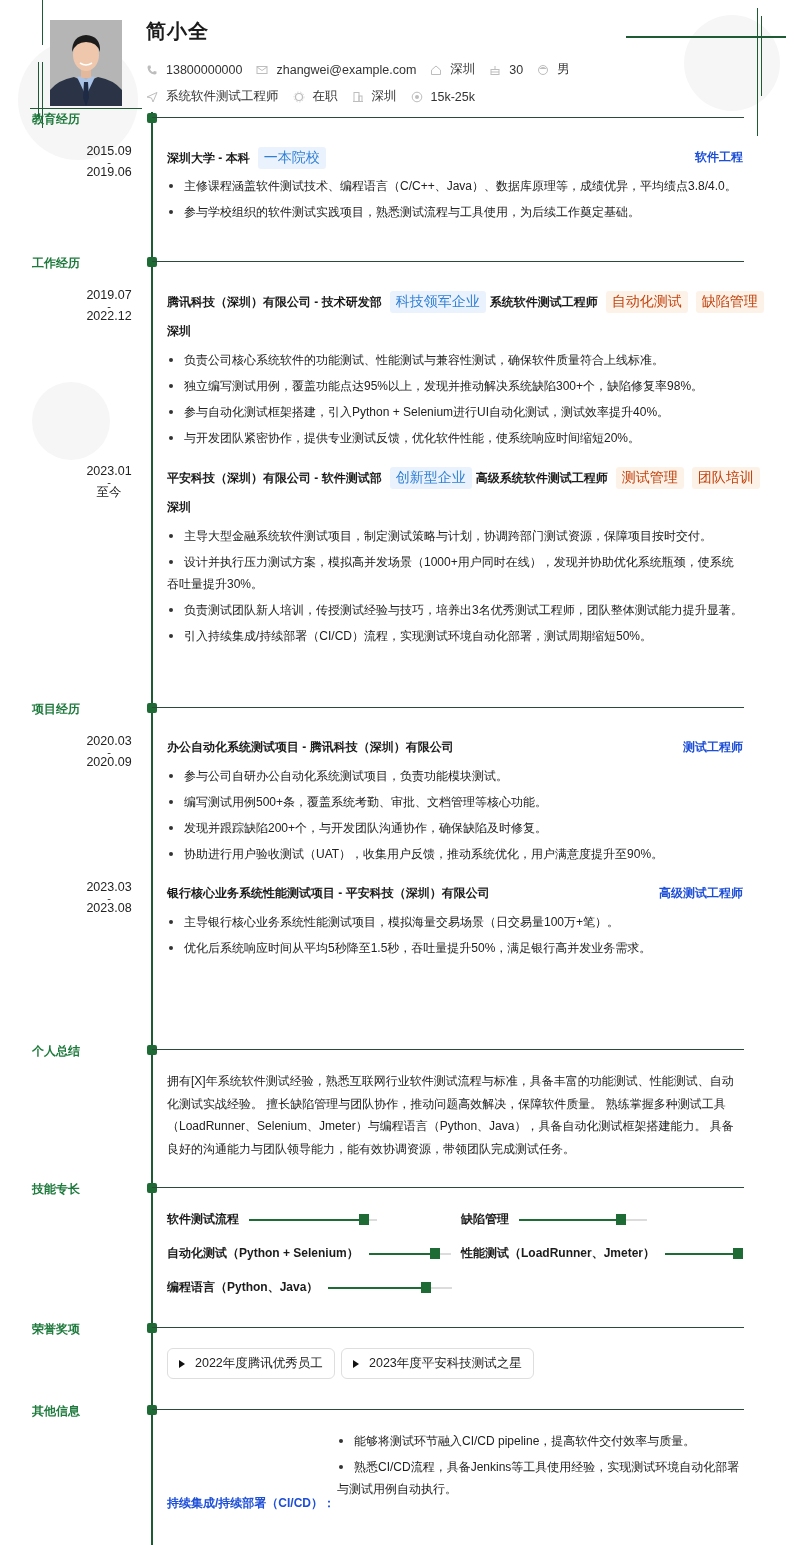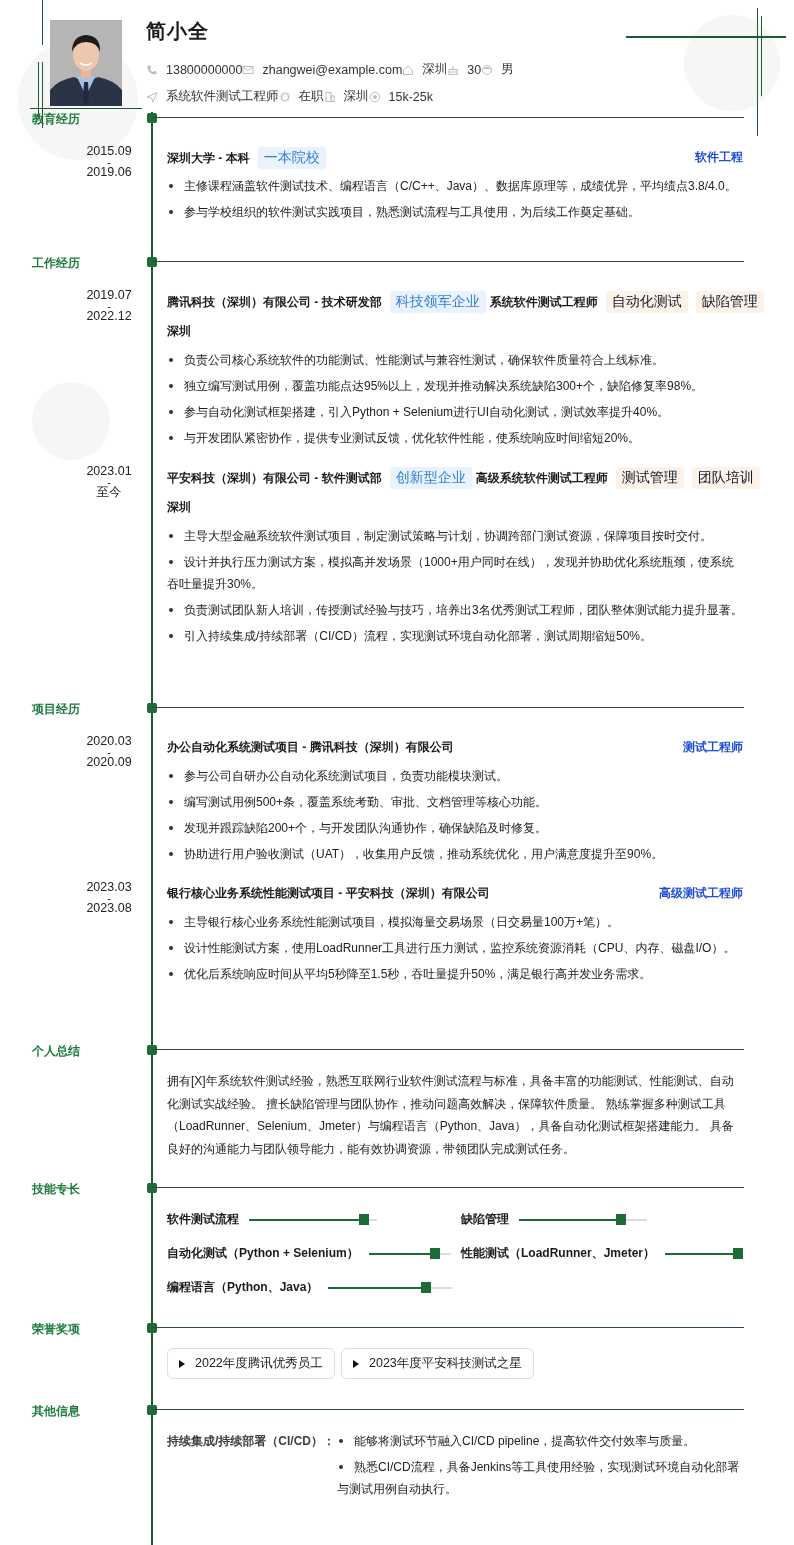--- a/index.html
+++ b/index.html
@@ -10,21 +10,21 @@
   .deco-circle { position: absolute; border-radius: 50%; background: #f6f6f6; }
   .deco-line { position: absolute; background: #1e5a34; }
 
   
   .photo { position: absolute; left: 50px; top: 20px; width: 72px; height: 86px; background: #b8b8b8; overflow: hidden; }
   .photo svg { width: 100%; height: 100%; display: block; }
   .name { position: absolute; left: 146px; top: 18px; font-size: 20px; font-weight: bold; color: #1b1b1b; letter-spacing: 1px; }
   .info-row { position: absolute; left: 146px; display: flex; align-items: center; font-size: 12.5px; color: #333; }
   .info-row.r1 { top: 61px; }
   .info-row.r2 { top: 88px; }
-  .info-item { display: flex; align-items: center; }
+  .info-item { display: flex; align-items: center; margin-right: 14px; }
   .info-item .ico { width: 12px; height: 12px; margin-right: 8px; color: #bdbdbd; display: inline-flex; align-items: center; justify-content: center; }
   .info-item .ico svg { width: 12px; height: 12px; }
 
   
   .spine { position: absolute; left: 151px; top: 112px; width: 1.5px; height: 1433px; background: #1e5a34; }
 
   
   .sec-head { position: absolute; left: 0; width: 744px; height: 14px; }
   .sec-title { position: absolute; right: 664px; top: 0; font-size: 12px; color: #1e7a3c; font-weight: bold; white-space: nowrap; }
   .sec-dot { position: absolute; left: 147px; top: 2px; width: 10px; height: 10px; background: #1e6b35; border-radius: 2px; }
@@ -33,21 +33,21 @@
   
   .date { position: absolute; width: 70px; left: 74px; text-align: center; font-size: 12.5px; color: #222; line-height: 11px; }
   .date .d { display: block; line-height: 13px; }
   .date .sep { display: block; line-height: 8px; font-size: 11px; }
 
   
   .entry-title { position: absolute; left: 167px; font-size: 12px; font-weight: bold; color: #1b1b1b; display: flex; align-items: center; white-space: nowrap; }
   .entry-right { position: absolute; right: 51px; font-size: 12px; font-weight: bold; color: #1d4ed8; white-space: nowrap; }
   .tag { display: inline-block; padding: 2px 6px; margin-left: 8px; border-radius: 3px; font-weight: normal; font-size: 14px; }
   .tag.blue { background: #eaf3fd; color: #2f7fd6; }
-  .tag.orange { background: #fdf2e7; color: #0f172a; }
+  .tag.orange { background: #fdf2e7; color: #c2410c; }
   .role-inline { margin-left: 4px; font-weight: bold; }
   .entry-sub { position: absolute; left: 167px; font-size: 12px; font-weight: bold; color: #1b1b1b; }
 
   .bullets { position: absolute; left: 167px; width: 577px; list-style: none; font-size: 12px; color: #222; }
   .bullets li { position: relative; padding-left: 17px; line-height: 22px; margin-bottom: 4px; }
   .bullets li.wrap { padding-left: 0; text-indent: 17px; }
   .bullets li::before { content: ""; position: absolute; left: 2px; top: 9px; width: 4px; height: 4px; border-radius: 50%; background: #333; }
   .bullets li.wrap::before { left: 2px; }
 
   .summary { position: absolute; left: 167px; top: 1070px; width: 577px; font-size: 12px; line-height: 22.5px; color: #222; }
@@ -56,21 +56,21 @@
   .skill { position: absolute; display: flex; align-items: center; font-size: 12px; font-weight: bold; color: #1b1b1b; white-space: nowrap; }
   .skill .bar { position: relative; height: 2px; background: #dcdcdc; margin-left: 10px; }
   .skill .fill { position: absolute; left: 0; top: 0; height: 2px; background: #1e6b35; }
   .skill .knob { position: absolute; top: -5px; width: 10px; height: 11px; background: #1e6b35; }
 
   
   .award { position: absolute; top: 1348px; height: 31px; border: 1px solid #dedede; border-radius: 6px; display: flex; align-items: center; padding: 0 11px; font-size: 12.5px; color: #222; background: #fff; }
   .award .tri { width: 0; height: 0; border-left: 6px solid #111; border-top: 4.5px solid transparent; border-bottom: 4.5px solid transparent; margin-right: 10px; }
 
   
-  .other-label { position: absolute; left: 167px; top: 1433px; font-size: 12px; font-weight: bold; color: #404040; }
+  .other-label { position: absolute; left: 167px; top: 1495px; font-size: 12px; font-weight: bold; color: #1d4ed8; }
   .other-list { position: absolute; left: 337px; top: 1430px; width: 407px; list-style: none; font-size: 12px; color: #222; }
   .other-list li { position: relative; text-indent: 17px; line-height: 22px; margin-bottom: 4px; }
   .other-list li::before { content: ""; position: absolute; left: 2px; top: 9px; width: 4px; height: 4px; border-radius: 50%; background: #333; }
 </style>
 </head>
 <body>
 
 <div class="deco-circle" style="left:18px;top:40px;width:120px;height:120px;"></div>
 <div class="deco-circle" style="left:32px;top:382px;width:78px;height:78px;"></div>
 <div class="deco-circle" style="left:684px;top:15px;width:96px;height:96px;"></div>
@@ -272,21 +272,20 @@
 
 <div class="date" style="top:881px;">
   <span class="d">2023.03</span>
   <span class="sep">-</span>
   <span class="d">2023.08</span>
 </div>
 <div class="entry-title" style="top:885px;">银行核心业务系统性能测试项目 - 平安科技（深圳）有限公司</div>
 <div class="entry-right" style="top:885px;">高级测试工程师</div>
 <ul class="bullets" style="top:911px;">
   <li>主导银行核心业务系统性能测试项目，模拟海量交易场景（日交易量100万+笔）。</li>
-  <li>设计性能测试方案，使用LoadRunner工具进行压力测试，监控系统资源消耗（CPU、内存、磁盘I/O）。</li>
   <li>优化后系统响应时间从平均5秒降至1.5秒，吞吐量提升50%，满足银行高并发业务需求。</li>
 </ul>
 
 <div class="sec-head" style="top:1043px;">
   <span class="sec-title">个人总结</span>
   <span class="sec-dot"></span>
   <span class="sec-rule"></span>
 </div>
 <div class="summary">拥有[X]年系统软件测试经验，熟悉互联网行业软件测试流程与标准，具备丰富的功能测试、性能测试、自动化测试实战经验。 擅长缺陷管理与团队协作，推动问题高效解决，保障软件质量。 熟练掌握多种测试工具（LoadRunner、Selenium、Jmeter）与编程语言（Python、Java），具备自动化测试框架搭建能力。 具备良好的沟通能力与团队领导能力，能有效协调资源，带领团队完成测试任务。</div>
 

